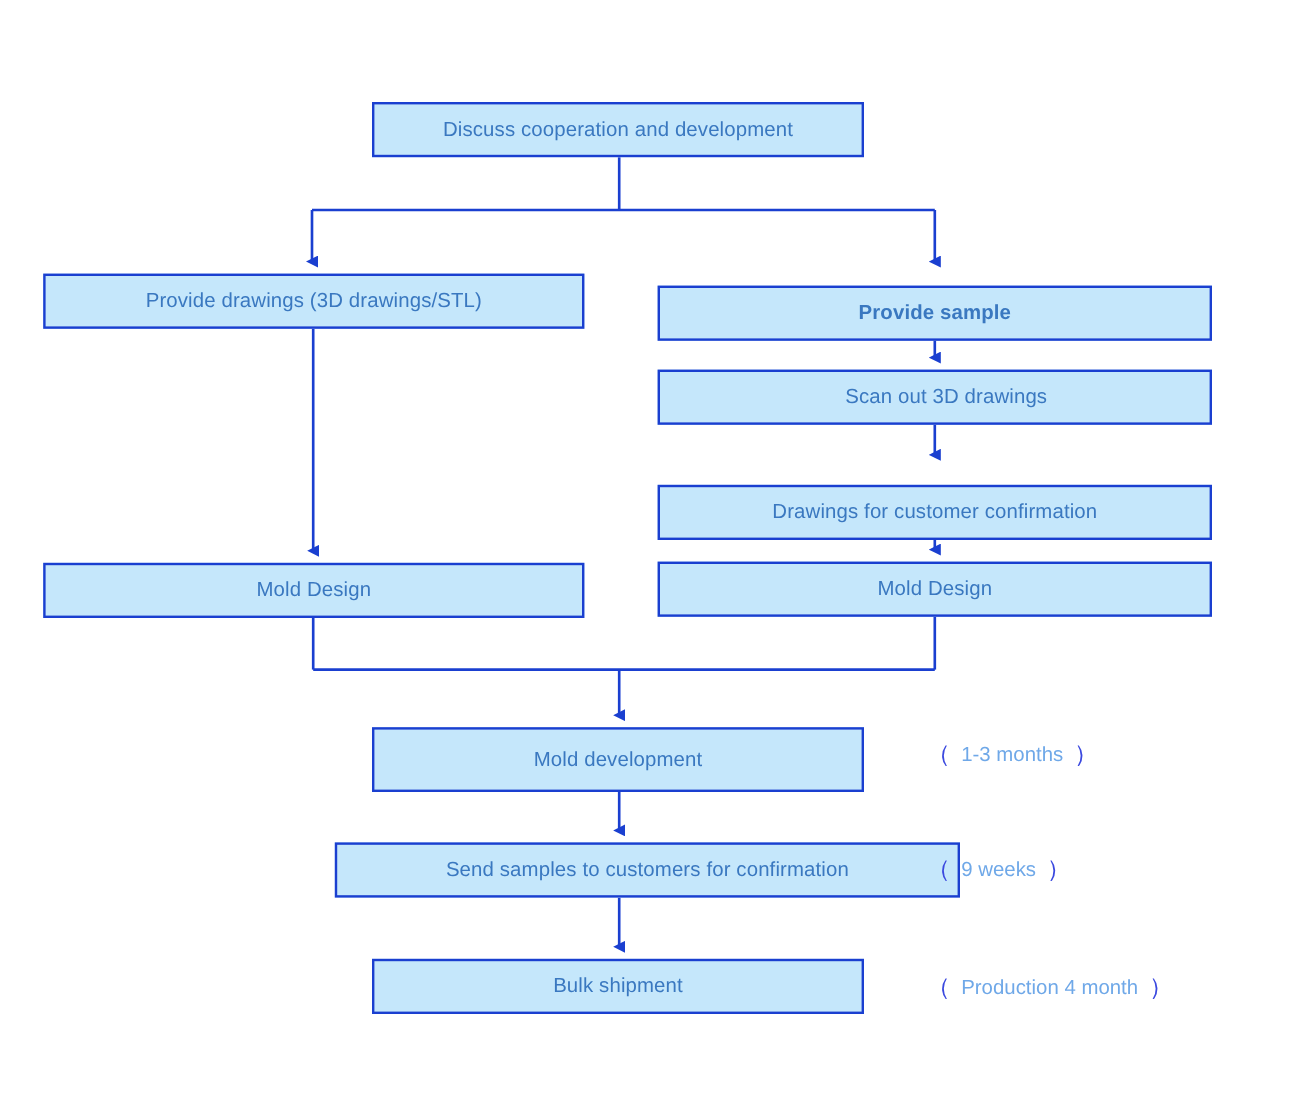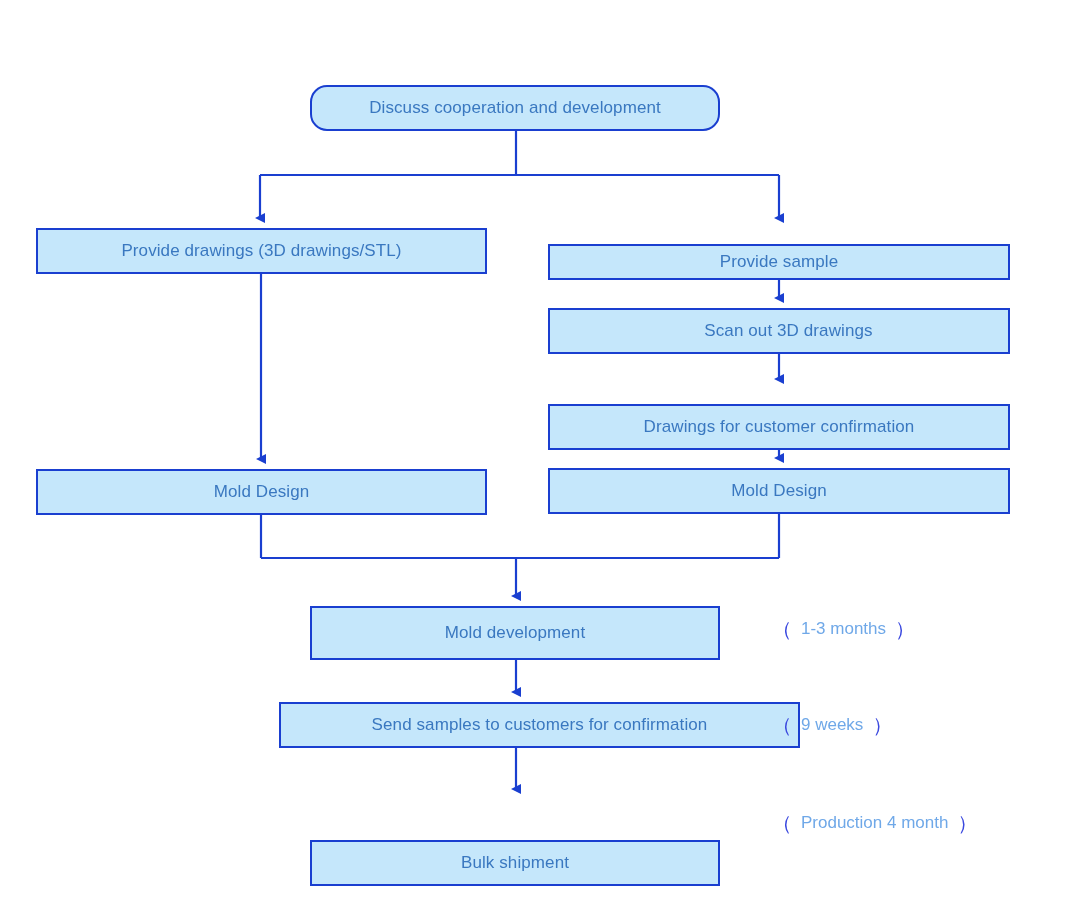--- a/index.html
+++ b/index.html
@@ -93,39 +93,39 @@
         <path d="M 779 514 L 779 558"></path>
         <path d="M 261 558 L 779 558"></path>
         <path d="M 516 558 L 516 596" marker-end="url(#arrowhead)"></path>
       </g>
 
       <path d="M 516 652 L 516 692" marker-end="url(#arrowhead)"></path>
       <path d="M 516 748 L 516 789" marker-end="url(#arrowhead)"></path>
     </g>
   </svg>
 
-  <div class="node" style="left:310px; top:85px; width:410px; height:46px;border-radius:17px;">Discuss cooperation and development</div>
+  <div class="node" style="left:310px; top:85px; width:410px; height:46px;">Discuss cooperation and development</div>
 
   <div class="node" style="left:36px; top:228px; width:451px; height:46px;">Provide drawings (3D drawings/STL)</div>
 
-  <div class="node" style="left:548px; top:244px; width:462px; height:36px;">Provide sample</div>
+  <div class="node" style="left:548px; top:238px; width:462px; height:46px;font-weight:bold;">Provide sample</div>
 
   <div class="node" style="left:548px; top:308px; width:462px; height:46px;padding-left:19px;">Scan out 3D drawings</div>
 
   <div class="node" style="left:548px; top:404px; width:462px; height:46px;">Drawings for customer confirmation</div>
 
   <div class="node" style="left:36px; top:469px; width:451px; height:46px;">Mold Design</div>
 
   <div class="node" style="left:548px; top:468px; width:462px; height:46px;">Mold Design</div>
 
   <div class="node" style="left:310px; top:606px; width:410px; height:54px;">Mold development</div>
 
   <div class="node" style="left:279px; top:702px; width:521px; height:46px;">Send samples to customers for confirmation</div>
 
-  <div class="node" style="left:310px; top:840px; width:410px; height:46px;">Bulk shipment</div>
+  <div class="node" style="left:310px; top:799px; width:410px; height:46px;">Bulk shipment</div>
 
   <div class="note" style="left:772px; top:613px; height:32px;">
     <span class="paren">（</span>
     <span class="note-text">1-3 months</span>
     <span class="paren">）</span>
   </div>
 
   <div class="note" style="left:772px; top:709px; height:32px;">
     <span class="paren">（</span>
     <span class="note-text">9 weeks</span>

